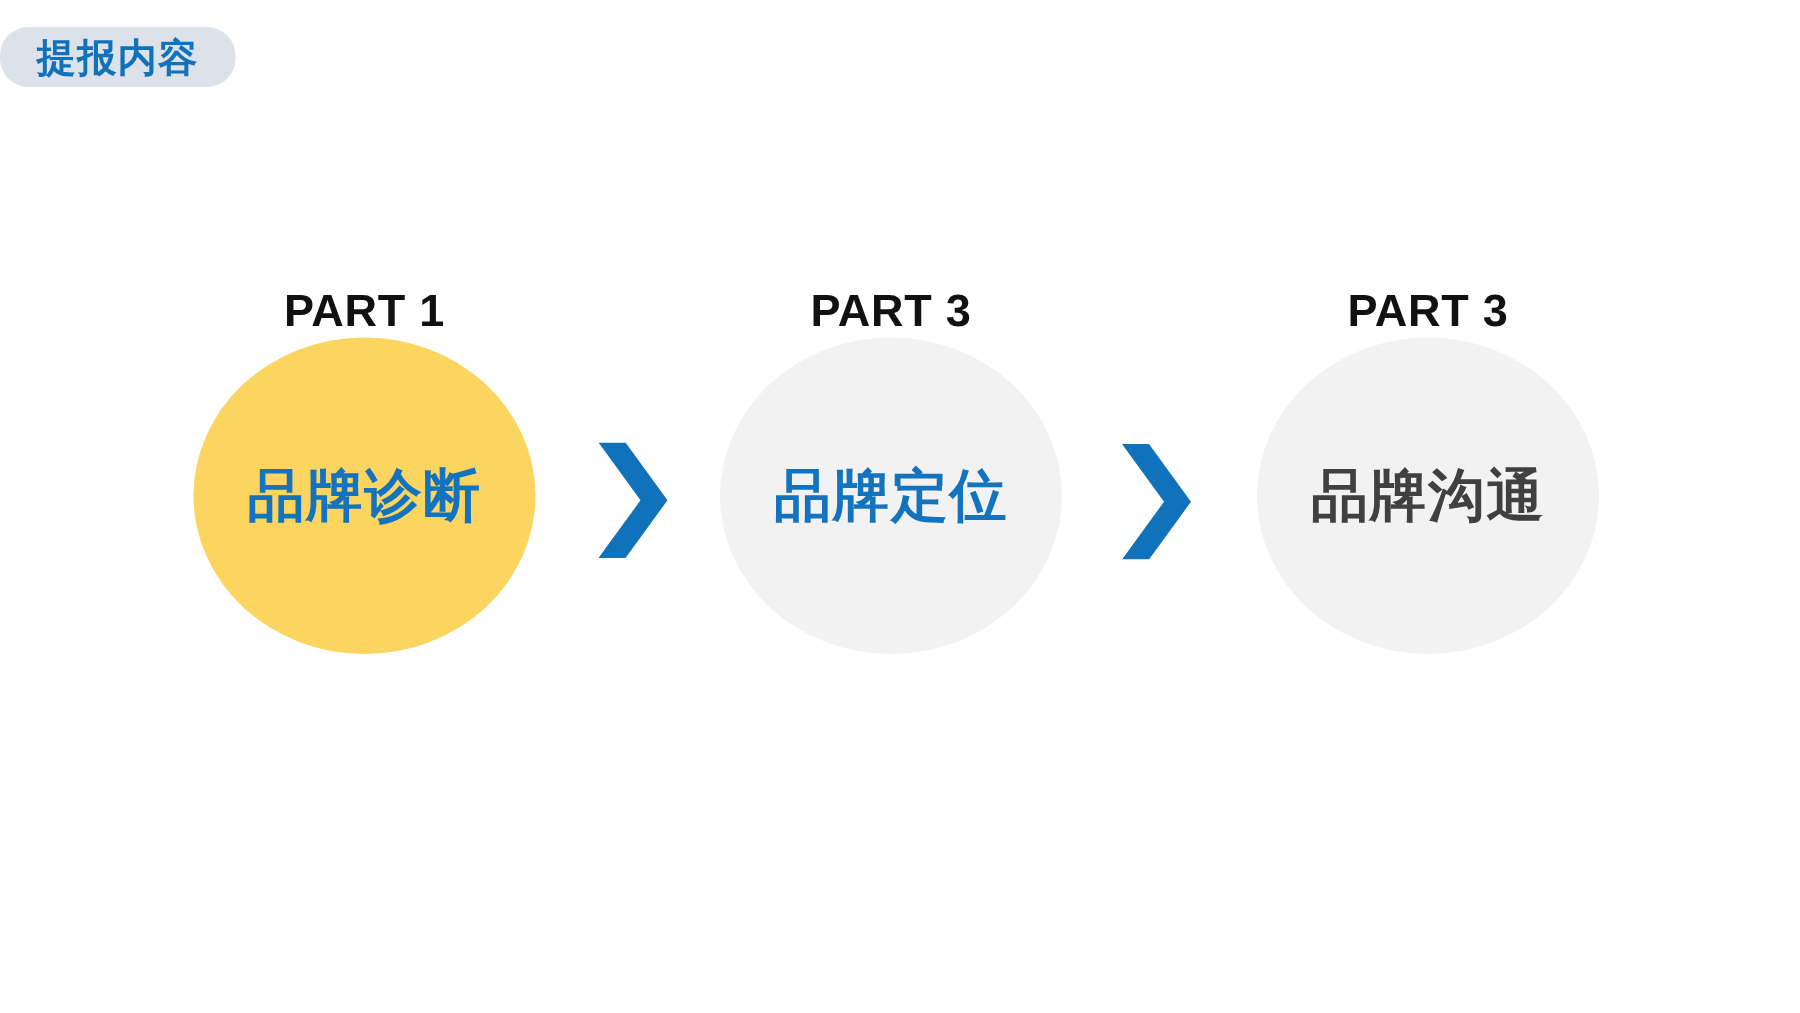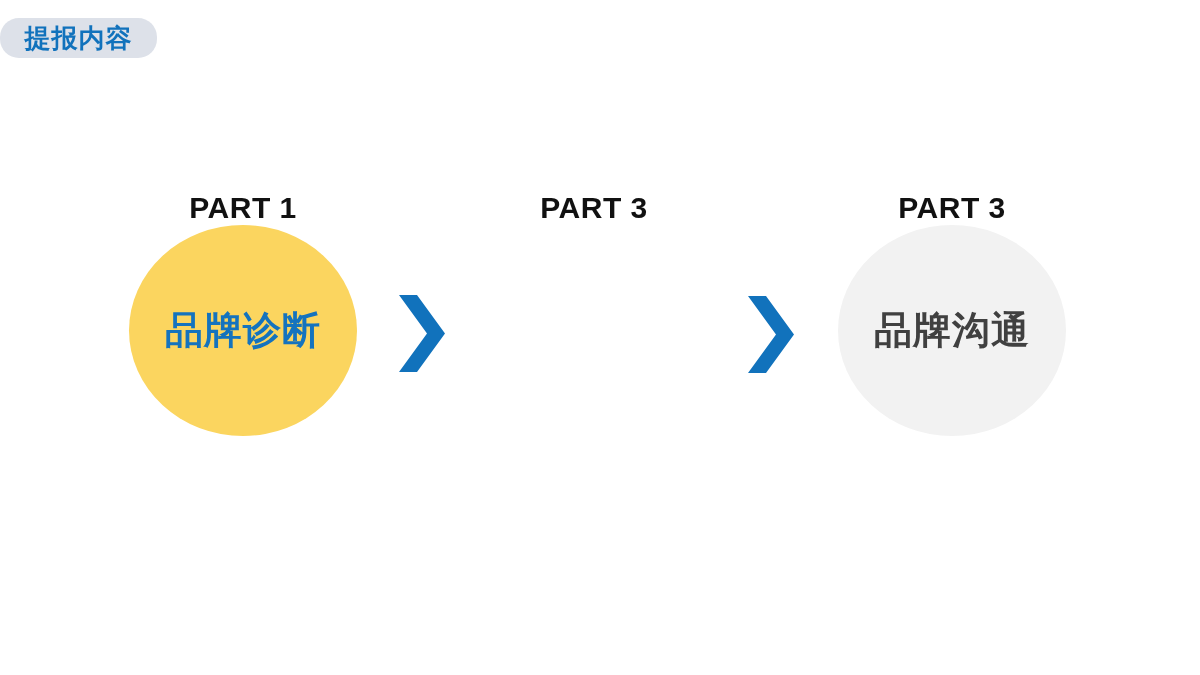--- a/index.html
+++ b/index.html
@@ -88,20 +88,23 @@
   </div>
 
   <div class="chevron chevron-1" style="color: rgb(17, 114, 188);">
     <svg viewBox="0 0 46 77" xmlns="http://www.w3.org/2000/svg" aria-hidden="true">
       <polygon points="0,0 18,0 46,38.5 18,77 0,77 28,38.5" fill="currentColor"></polygon>
     </svg>
   </div>
 
   <div class="step step-2">
     <span class="part-label" style="color: rgb(17, 17, 17);">PART 3</span>
+    <div class="circle" style="background-color: rgb(242, 242, 242);">
+      <span class="circle-title" style="color: rgb(20, 115, 190);">品牌定位</span>
+    </div>
   </div>
 
   <div class="chevron chevron-2" style="color: rgb(17, 114, 188);">
     <svg viewBox="0 0 46 77" xmlns="http://www.w3.org/2000/svg" aria-hidden="true">
       <polygon points="0,0 18,0 46,38.5 18,77 0,77 28,38.5" fill="currentColor"></polygon>
     </svg>
   </div>
 
   <div class="step step-3">
     <span class="part-label" style="color: rgb(17, 17, 17);">PART 3</span>

